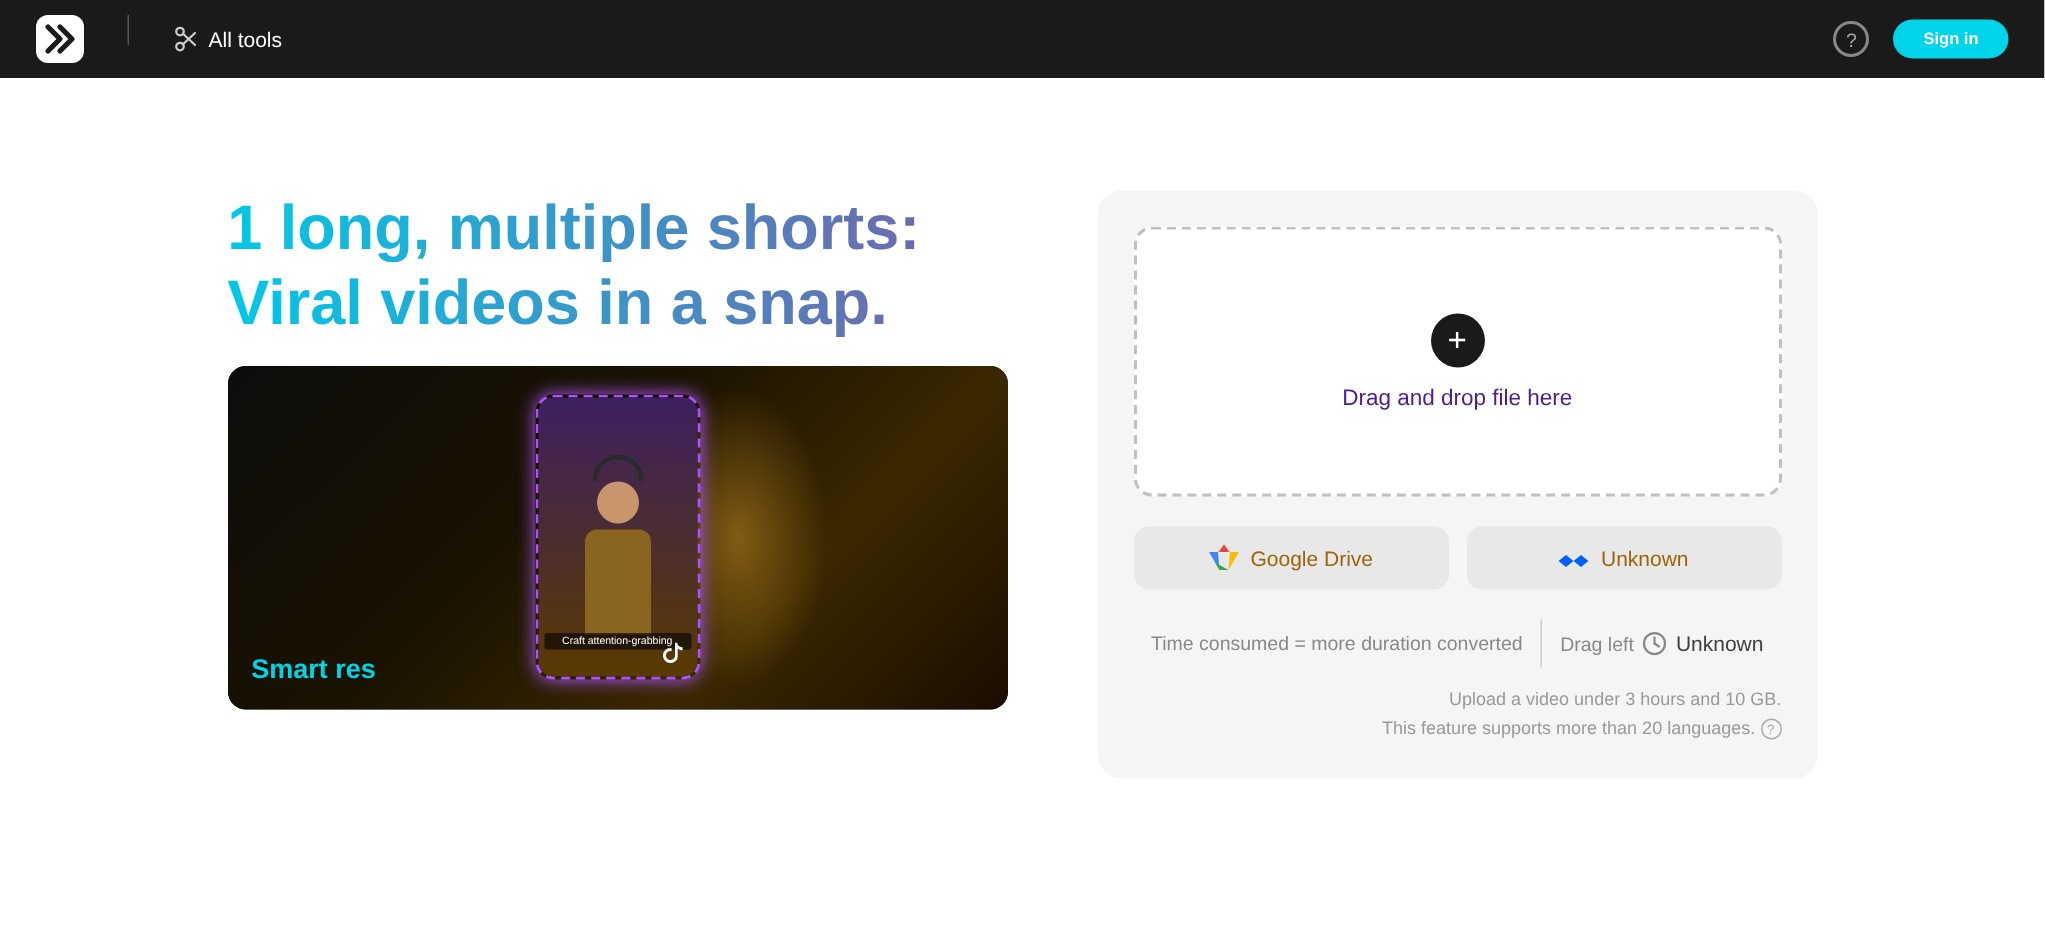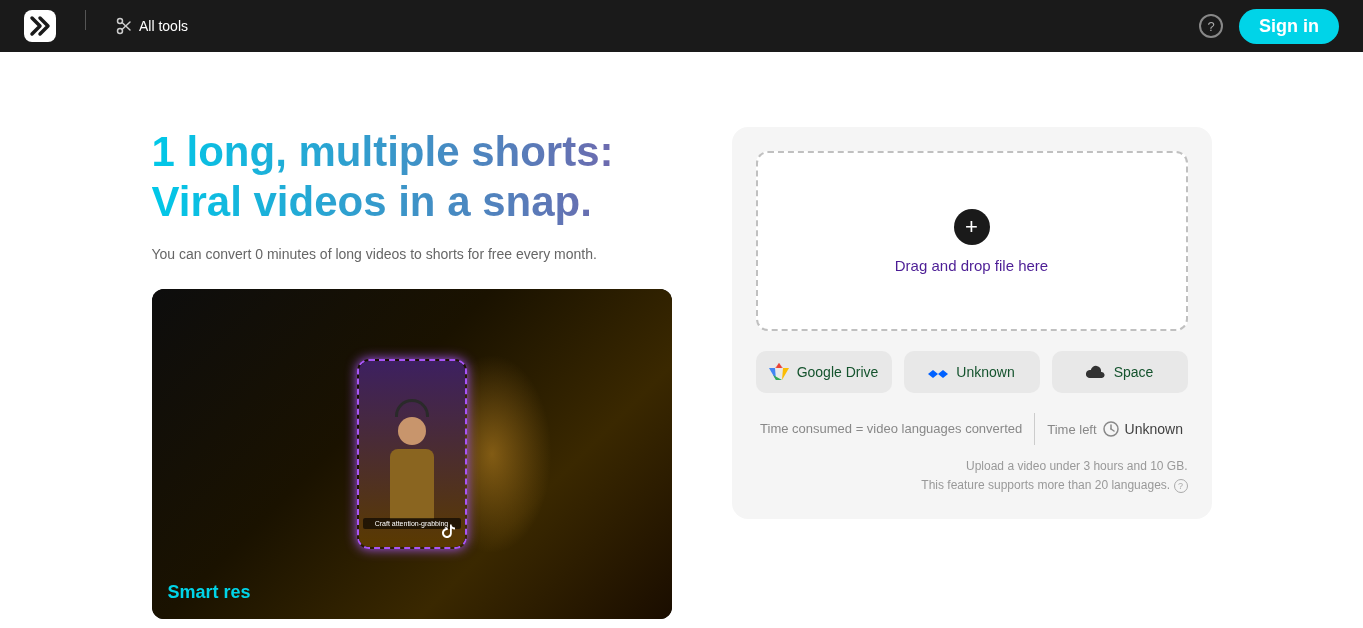--- a/index.html
+++ b/index.html
@@ -53,21 +53,21 @@
       color: #aaa;
       font-size: 13px;
       cursor: pointer;
     }
     .sign-in-btn {
       background: #00d4e8;
       color: #fff;
       border: none;
       border-radius: 20px;
       padding: 7px 20px;
-      font-size: 18px;
+      font-size: 11px;
       font-weight: 600;
       cursor: pointer;
     }
 
     
     .main-content {
       display: flex;
       align-items: flex-start;
       justify-content: center;
       padding: 60px 80px;
@@ -92,21 +92,21 @@
       margin-bottom: 16px;
     }
     .subtext {
       font-size: 14px;
       color: #666;
       margin-bottom: 24px;
       line-height: 1.5;
     }
     .video-preview {
       width: 520px;
-      height: 330px;
+      height: 229px;
       border-radius: 12px;
       overflow: hidden;
       background: #000;
       position: relative;
     }
     .video-bg {
       width: 100%;
       height: 100%;
       background: linear-gradient(135deg, #0d0d0d 0%, #1a1200 40%, #3a2800 70%, #1a0d00 100%);
       position: relative;
@@ -269,21 +269,21 @@
       display: flex;
       align-items: center;
       justify-content: center;
       gap: 8px;
       background: #e8e8e8;
       border: none;
       border-radius: 10px;
       padding: 12px 8px;
       font-size: 14px;
       font-weight: 500;
-      color: #14532d;
+      color: #a16207;
       cursor: pointer;
     }
 
     .info-section {
       text-align: center;
     }
     .time-row {
       display: flex;
       align-items: center;
       justify-content: center;
@@ -355,21 +355,20 @@
   <div class="navbar-right">
     <div class="help-icon">?</div>
     <button class="sign-in-btn">Sign in</button>
   </div>
 </nav>
 
 <div class="main-content">
 
   <div class="left-section">
     <h1 class="headline">1 long, multiple shorts: Viral videos in a snap.</h1>
-    <p class="subtext">You can convert 0 minutes of long videos to shorts for free every month.</p>
 
     <div class="video-preview">
       <div class="video-bg">
 
         <div class="video-glow"></div>
 
         <div class="phone-frame">
           <div class="phone-inner">
             <div class="phone-person">
               <div class="person-shape">
@@ -418,39 +417,32 @@
 
         <button class="source-btn">
 
           <svg width="20" height="18" viewBox="0 0 20 18">
             <polygon points="10,3 5,7 10,11 5,15 0,11 5,7 0,3 5,7" fill="#0061ff"></polygon>
             <polygon points="10,3 15,7 10,11 15,15 20,11 15,7 20,3 15,7" fill="#0061ff"></polygon>
           </svg>
           <span>Unknown</span>
         </button>
 
-        <button class="source-btn">
-
-          <svg width="20" height="16" viewBox="0 0 20 16">
-            <path d="M16 14H4a4 4 0 1 1 .8-7.9A5 5 0 0 1 15 8a3 3 0 0 1 1 6z" fill="#333" stroke="none"></path>
-          </svg>
-          <span>Space</span>
-        </button>
 
       </div>
 
       <div class="info-section">
         <div class="time-row">
           <div class="time-consumed">
-            <span>Time consumed = video languages
+            <span>Time consumed = more duration
 converted</span>
           </div>
           <div class="divider-vertical"></div>
           <div class="time-left-section">
-            <span>Time left</span>
+            <span>Drag left</span>
 
             <svg width="16" height="16" viewBox="0 0 16 16">
               <circle cx="8" cy="8" r="7" stroke="#888" stroke-width="1.5" fill="none"></circle>
               <line x1="8" y1="4" x2="8" y2="8" stroke="#888" stroke-width="1.5" stroke-linecap="round"></line>
               <line x1="8" y1="8" x2="11" y2="10" stroke="#888" stroke-width="1.5" stroke-linecap="round"></line>
             </svg>
             <span class="unknown-text">Unknown</span>
           </div>
         </div>
         <div class="upload-note">

